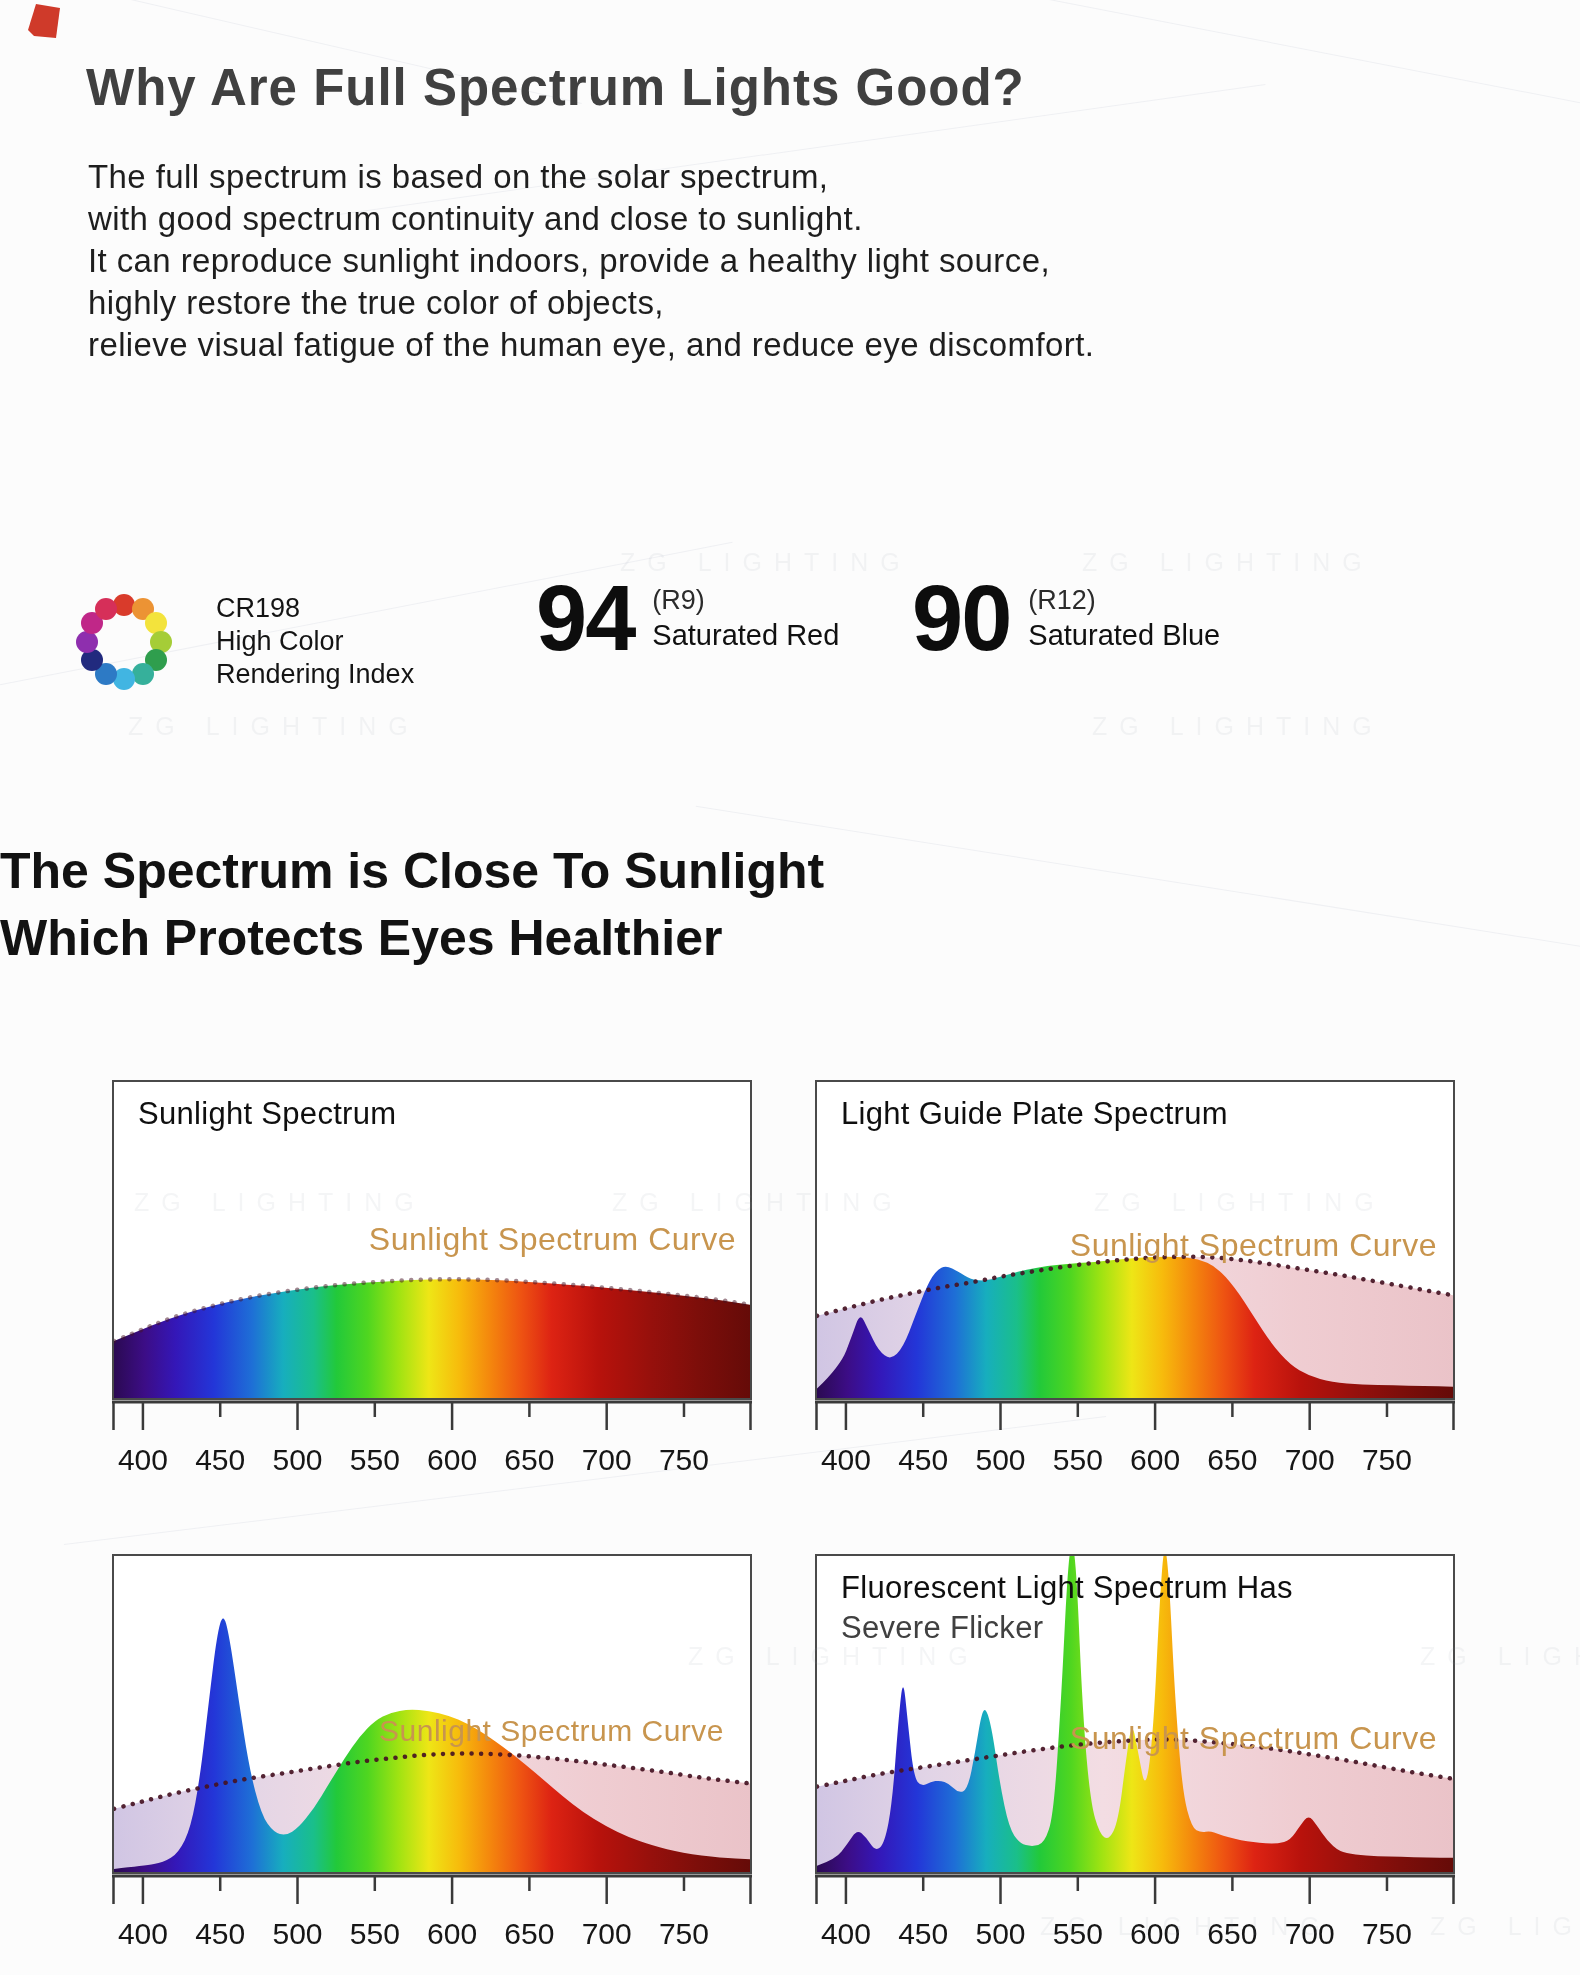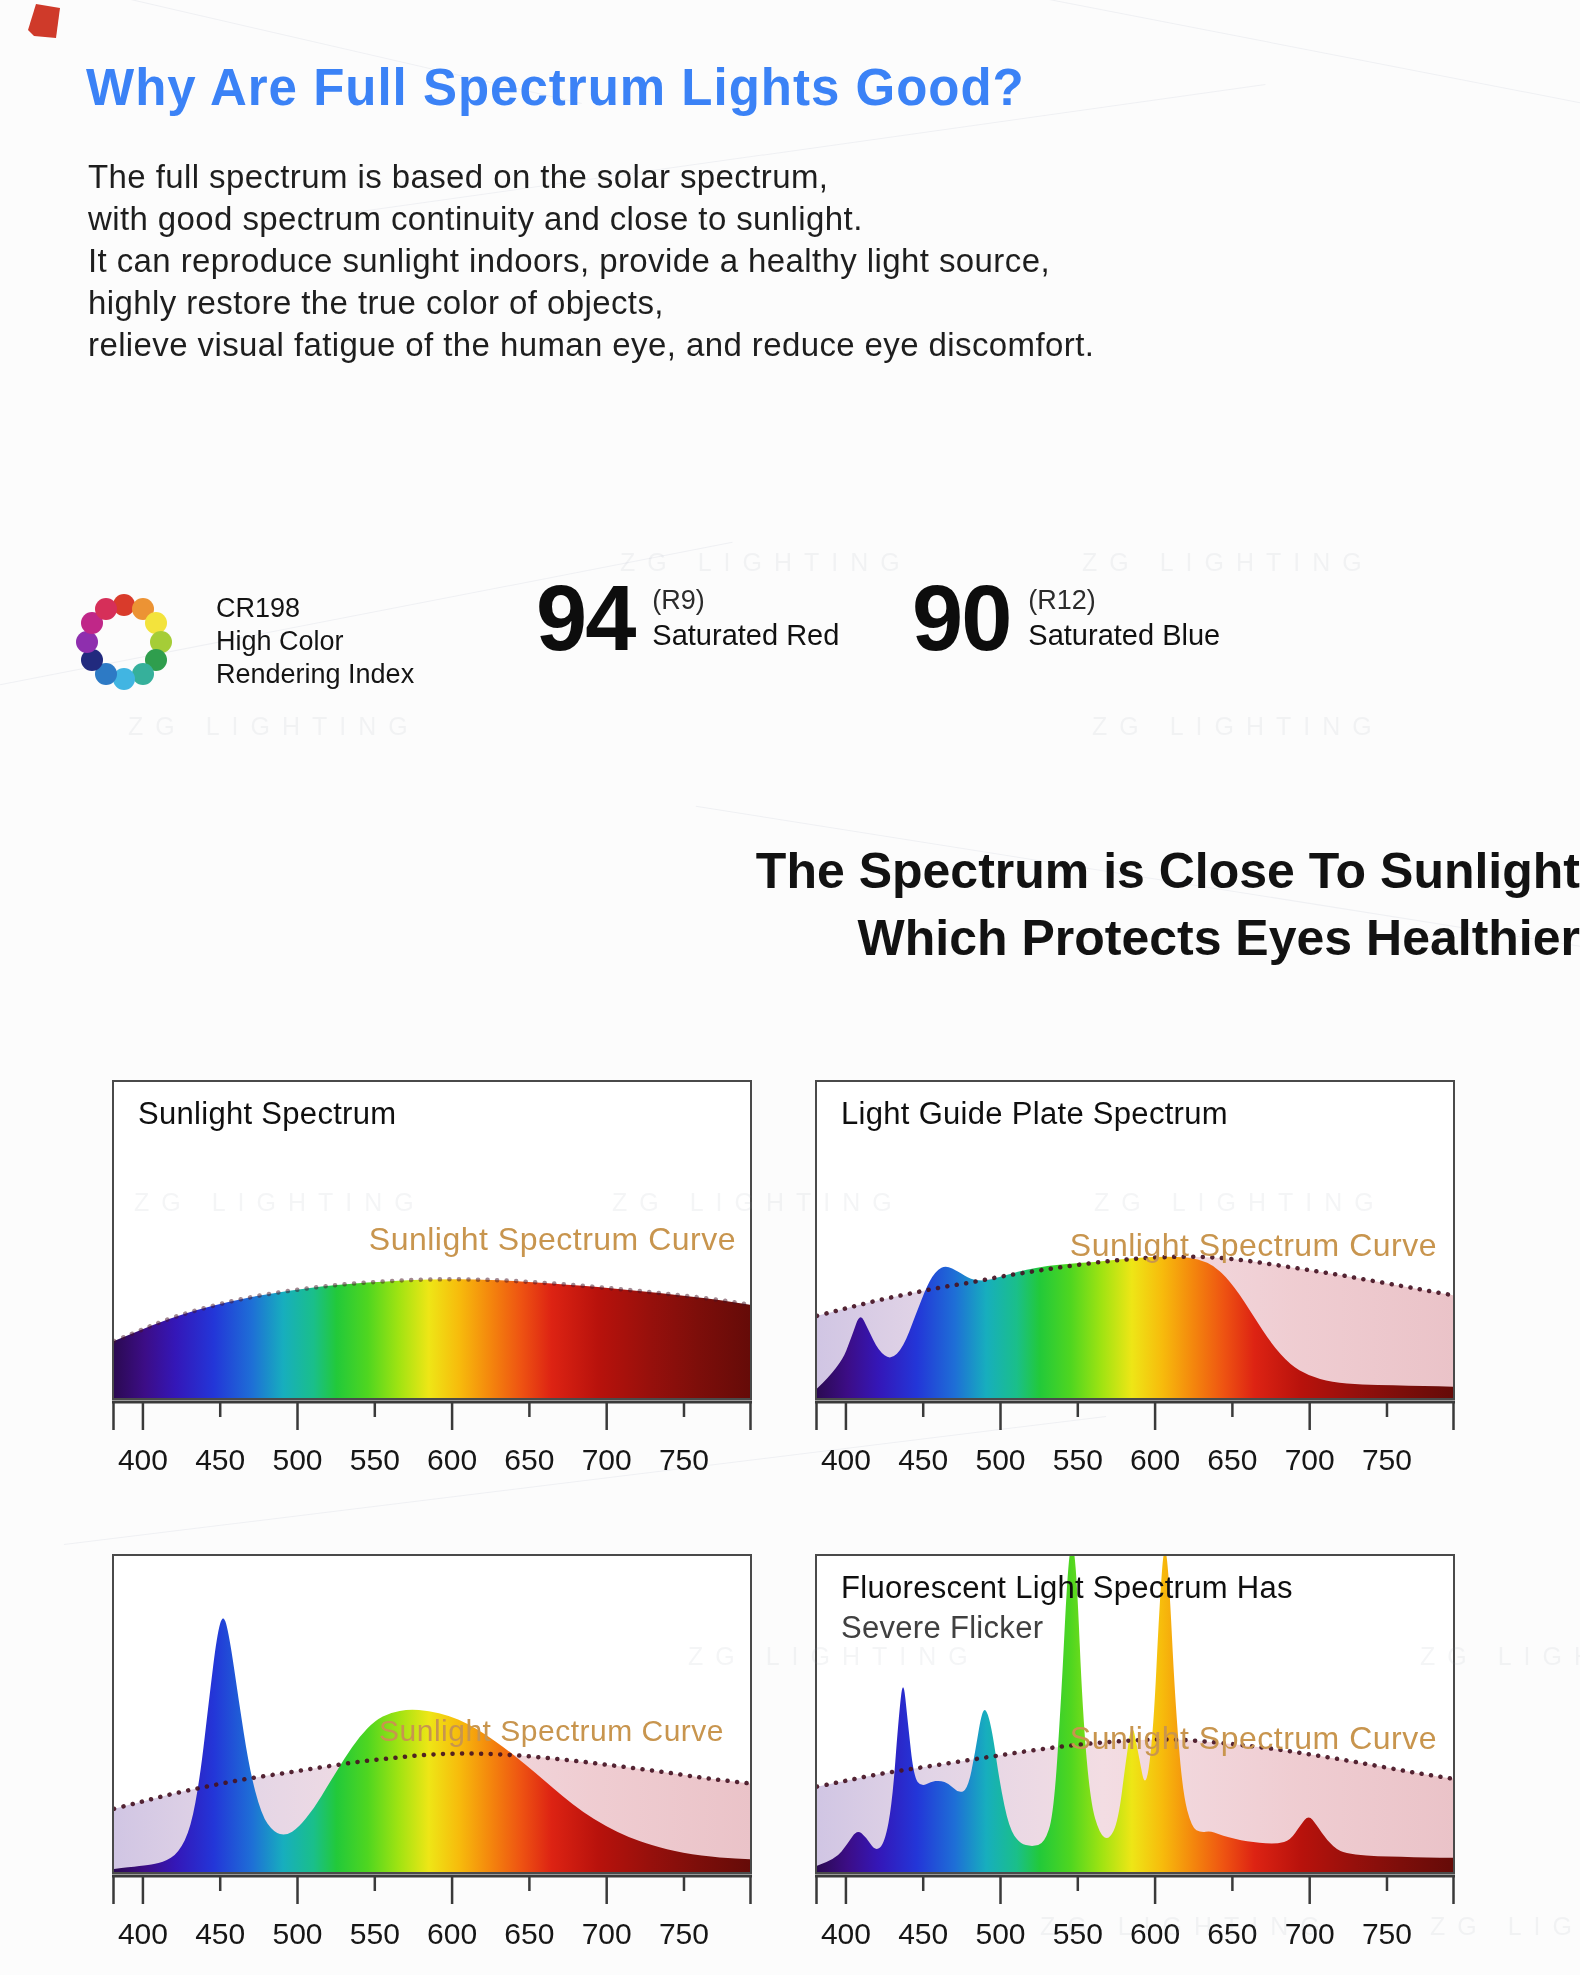--- a/index.html
+++ b/index.html
@@ -26,21 +26,21 @@
   
   .cri{left:76px;top:592px;display:flex;align-items:center;gap:44px;}
   .cri-wheel{position:relative;width:96px;height:96px;}
   .cri-dot{position:absolute;width:22px;height:22px;border-radius:50%;}
   .cri-text{font-size:27px;line-height:33px;color:#141414;}
   .stat{position:absolute;top:575px;display:flex;align-items:center;gap:18px;}
   .stat-value{font-size:92px;font-weight:700;line-height:.95;color:#0d0d0d;letter-spacing:-2px;}
   .stat-ref{font-size:27px;color:#2b2b2b;line-height:33px;}
   .stat-label{font-size:29px;color:#101010;line-height:36px;}
   
-  .section-heading{left:0;top:838px;width:100%;text-align:right;font-size:50px;font-weight:700;line-height:67px;color:#121212;}
+  .section-heading{left:0;top:838px;width:100%;text-align:left;font-size:50px;font-weight:700;line-height:67px;color:#121212;}
   
   .panel{position:absolute;width:640px;}
   .plot{position:relative;width:640px;height:320px;background:#fff;border:2.5px solid #4a4a4a;box-sizing:border-box;overflow:hidden;}
   .panel-title{position:absolute;left:24px;top:14px;z-index:2;font-size:31px;color:#0f0f0f;letter-spacing:.3px;text-align:right;}
   .panel-title2{position:absolute;left:24px;top:54px;z-index:2;font-size:31px;color:#404040;letter-spacing:.3px;}
   .curve-label{position:absolute;z-index:2;font-size:32px;letter-spacing:.5px;white-space:nowrap;}
   .lp0{right:14px;top:44%;}
   .lp1{right:16px;top:46%;}
   .lp2{right:26px;top:50%;font-size:30px;}
   .lp3{right:16px;top:52%;}
@@ -54,21 +54,21 @@
 <div class="wm-line wl2"></div>
 <div class="wm-line wl3"></div>
 <div class="wm-line wl4"></div>
 <div class="wm-line wl5"></div>
 <div class="wm-line wl6"></div>
 
 <svg class="abs corner-mark" viewBox="0 0 40 40">
   <polygon points="2,28 10,2 34,6 30,36 8,34" fill="#cf3a2a"></polygon>
 </svg>
 
-<div class="abs page-title" style="color:#3b82f6">Why Are Full Spectrum Lights Good?</div>
+<div class="abs page-title" style="color:#404040">Why Are Full Spectrum Lights Good?</div>
 
 <div class="abs intro">
   <div>The full spectrum is based on the solar spectrum,</div>
   <div>with good spectrum continuity and close to sunlight.</div>
   <div>It can reproduce sunlight indoors, provide a healthy light source,</div>
   <div>highly restore the true color of objects,</div>
   <div>relieve visual fatigue of the human eye, and reduce eye discomfort.</div>
 </div>
 
 <div class="abs cri">

